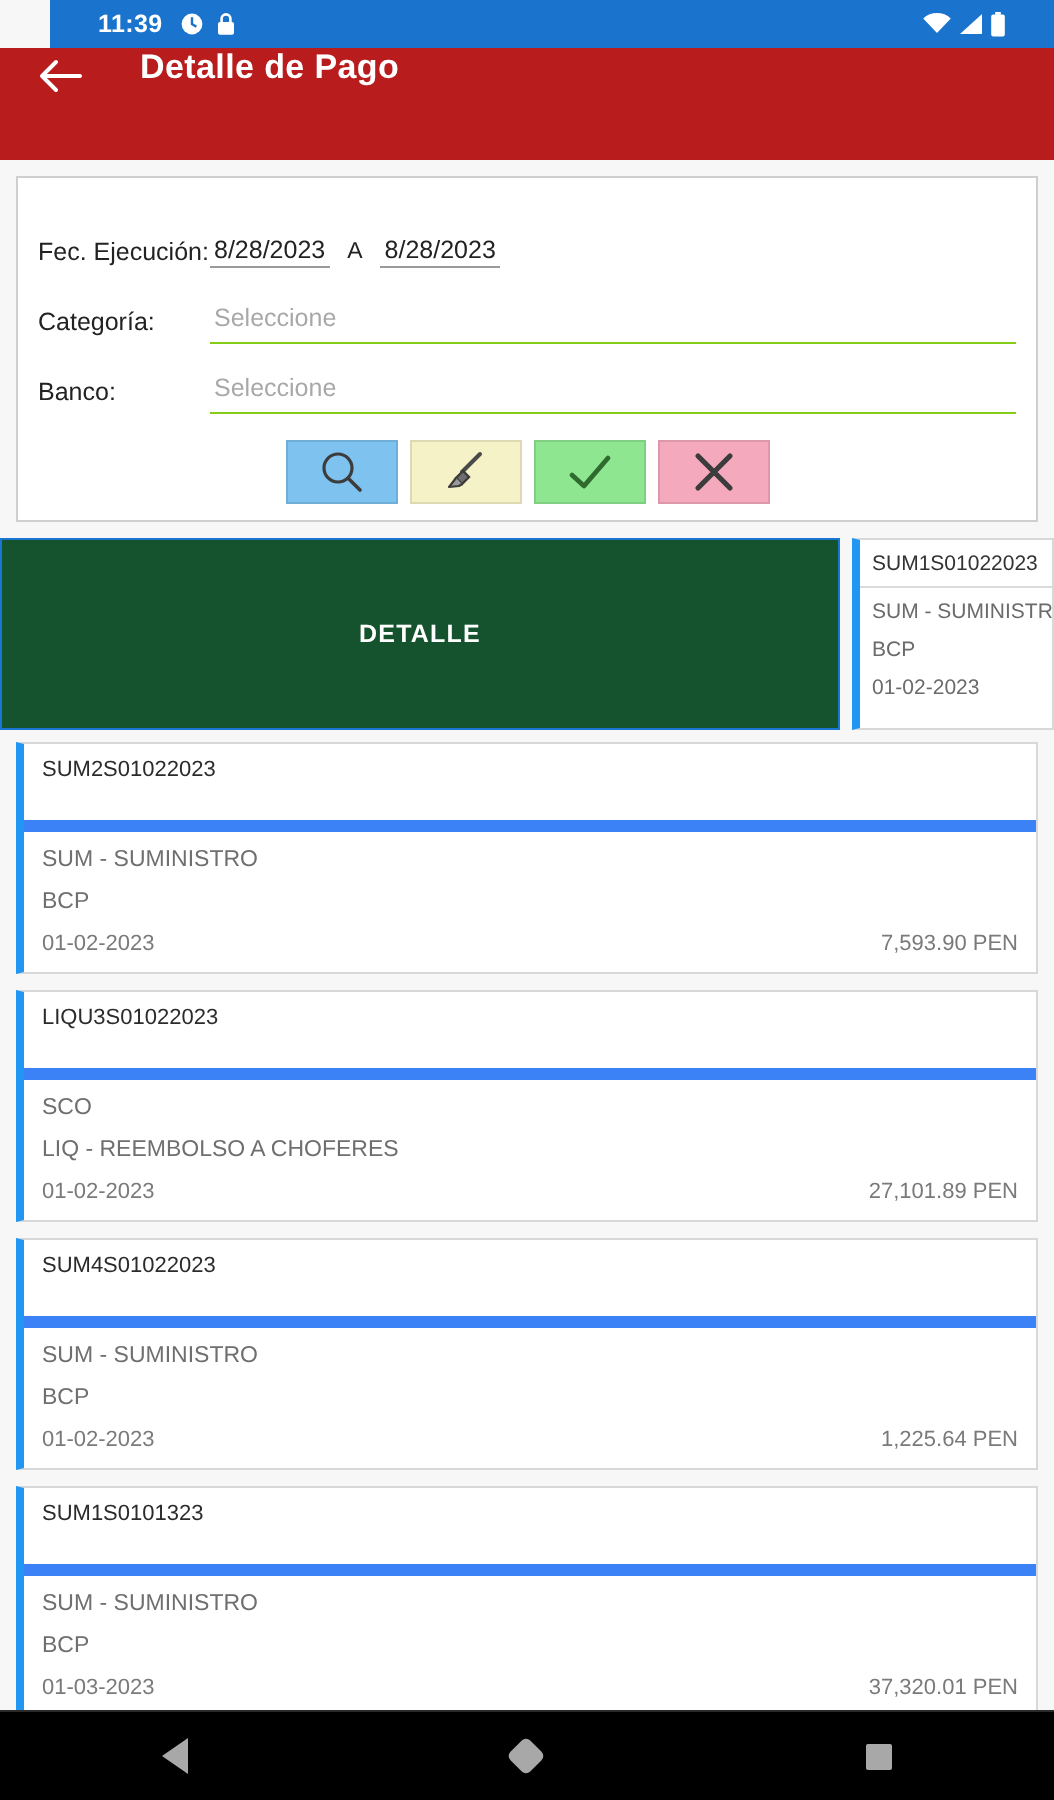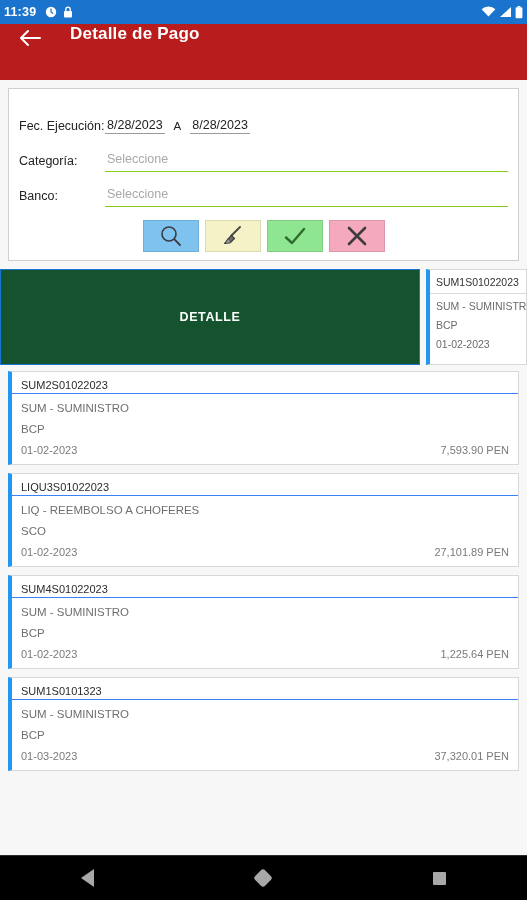--- a/index.html
+++ b/index.html
@@ -7,21 +7,21 @@
     width: 527px; height: 900px;
     font-family: "Liberation Sans", sans-serif;
     background: #f7f7f7;
     overflow: hidden;
   }
   .phone { width: 527px; height: 900px; position: relative; display: flex; flex-direction: column; }
 
   
   .statusbar {
     height: 24px; background: #1a73cc; color: #ffffff;
-    display: flex; align-items: center; padding: 0 4px; flex: 0 0 24px;
+    display: flex; align-items: center; padding: 0 24px; flex: 0 0 24px; margin-left: 25px;
   }
   .sb-time { font-size: 12.5px; font-weight: bold; letter-spacing: .2px; }
   .sb-left-icons { display: flex; align-items: center; gap: 6px; margin-left: 9px; }
   .sb-spacer { flex: 1 1 auto; }
   .sb-right-icons { display: flex; align-items: center; gap: 3px; }
   .ic { display: inline-block; line-height: 0; }
 
   
   .appbar {
     height: 56px; background: #b91c1c; color: #fff;
@@ -76,22 +76,22 @@
   .peek-body { padding: 6px; display: flex; flex-direction: column; gap: 7px; }
   .peek-line { font-size: 10.5px; color: #6b6b6b; white-space: nowrap; }
 
   
   .cards { padding: 6px 8px 0 8px; display: flex; flex-direction: column; gap: 8px; }
   .pcard {
     background: #fff; border: 1px solid #d8d8d8; border-left: 4px solid #2196f3;
     cursor: pointer;
   }
   .pcard-head {
-    font-size: 11px; color: #2b2b2b; padding: 7px 9px 2px 9px;
-    border-bottom: 1px solid #3b82f6;
+    font-size: 11px; color: #2b2b2b; padding: 7px 9px 19px 9px;
+    border-bottom: 6px solid #3b82f6;
   }
   .pcard-body { padding: 8px 9px 8px 9px; }
   .pline { font-size: 11.5px; color: #6f6f6f; margin-bottom: 9px; }
   .pfoot { display: flex; justify-content: space-between; align-items: baseline; }
   .pdate { font-size: 11px; color: #7a7a7a; }
   .pamount { font-size: 11px; color: #7a7a7a; }
 
   
   .navbar {
     height: 45px; background: #000; flex: 0 0 45px;
@@ -224,22 +224,22 @@
           <div class="pfoot">
             <span class="pdate">01-02-2023</span>
             <span class="pamount">7,593.90 PEN</span>
           </div>
         </div>
       </div>
 
       <div class="pcard">
         <div class="pcard-head">LIQU3S01022023</div>
         <div class="pcard-body">
+          <div class="pline">SCO</div>
           <div class="pline">LIQ - REEMBOLSO A CHOFERES</div>
-          <div class="pline">SCO</div>
           <div class="pfoot">
             <span class="pdate">01-02-2023</span>
             <span class="pamount">27,101.89 PEN</span>
           </div>
         </div>
       </div>
 
       <div class="pcard">
         <div class="pcard-head">SUM4S01022023</div>
         <div class="pcard-body">

